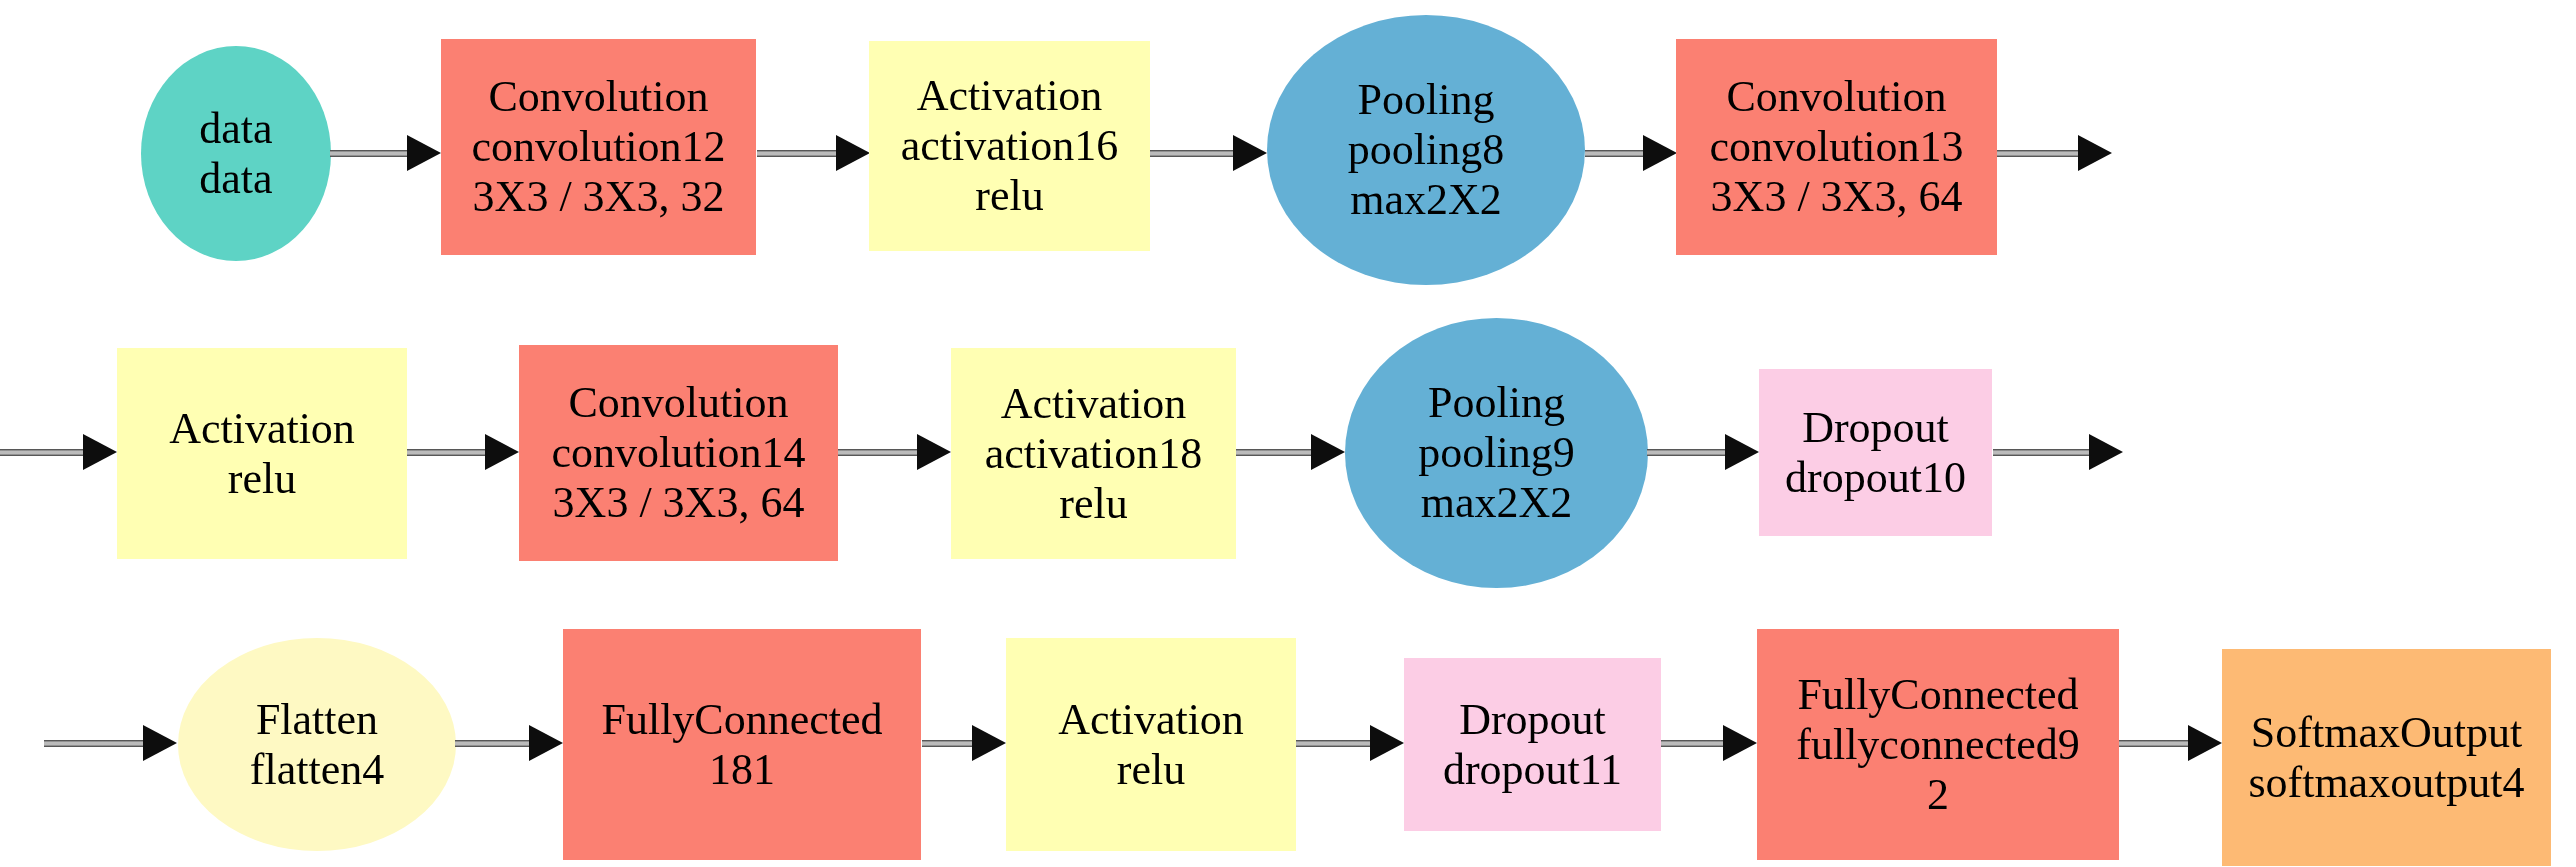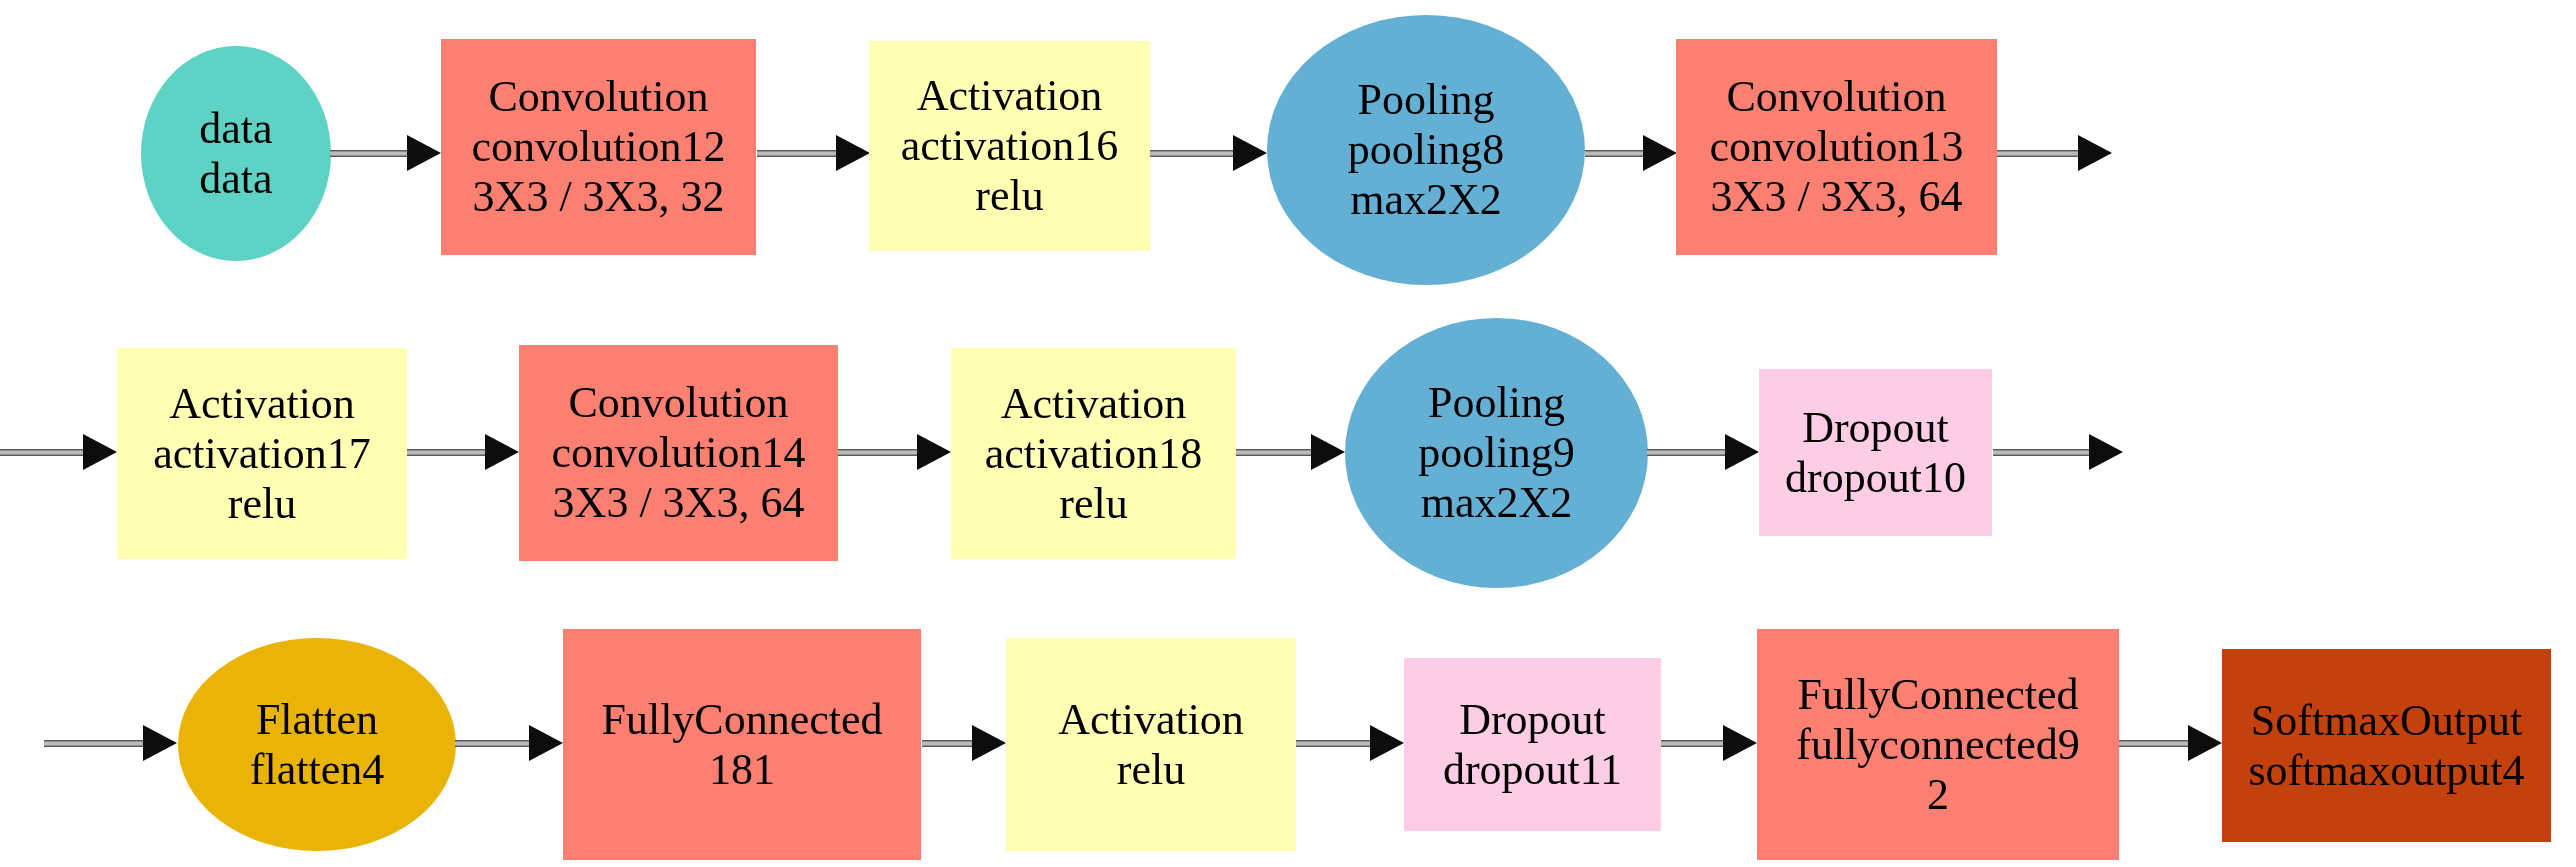--- a/index.html
+++ b/index.html
@@ -90,21 +90,20 @@
     <div class="head"></div>
   </div>
 
   <div class="arrow" style="left:0px;top:432px;width:117px">
     <div class="shaft"></div>
     <div class="head"></div>
   </div>
 
   <div class="node" style="left: 117px; top: 348px; width: 290px; height: 211px; background: rgb(255, 255, 179);">
     <div>Activation</div>
-    <div>activation17</div>
     <div>relu</div>
   </div>
 
   <div class="arrow" style="left:407px;top:432px;width:112px">
     <div class="shaft"></div>
     <div class="head"></div>
   </div>
 
   <div class="node" style="left: 519px; top: 345px; width: 319px; height: 216px; background: rgb(251, 128, 114);">
     <div>Convolution</div>
@@ -147,21 +146,21 @@
   <div class="arrow" style="left:1993px;top:432px;width:130px">
     <div class="shaft"></div>
     <div class="head"></div>
   </div>
 
   <div class="arrow" style="left:44px;top:723px;width:133px">
     <div class="shaft"></div>
     <div class="head"></div>
   </div>
 
-  <div class="node ellipse" style="left: 178px; top: 638px; width: 278px; height: 213px; background: #eab308;">
+  <div class="node ellipse" style="left: 178px; top: 638px; width: 278px; height: 213px; background: #fef9c3;">
     <div>Flatten</div>
     <div>flatten4</div>
   </div>
 
   <div class="arrow" style="left:455px;top:723px;width:108px">
     <div class="shaft"></div>
     <div class="head"></div>
   </div>
 
   <div class="node" style="left: 563px; top: 629px; width: 358px; height: 231px; background: rgb(251, 128, 114);">
@@ -198,19 +197,19 @@
     <div>FullyConnected</div>
     <div>fullyconnected9</div>
     <div>2</div>
   </div>
 
   <div class="arrow" style="left:2119px;top:723px;width:103px">
     <div class="shaft"></div>
     <div class="head"></div>
   </div>
 
-  <div class="node" style="left: 2222px; top: 649px; width: 329px; height: 193px; background: #c2410c;">
+  <div class="node" style="left: 2222px; top: 649px; width: 329px; height: 217px; background: #fdba74;">
     <div>SoftmaxOutput</div>
     <div>softmaxoutput4</div>
   </div>
 
 </div>
 
 
 </body></html>

